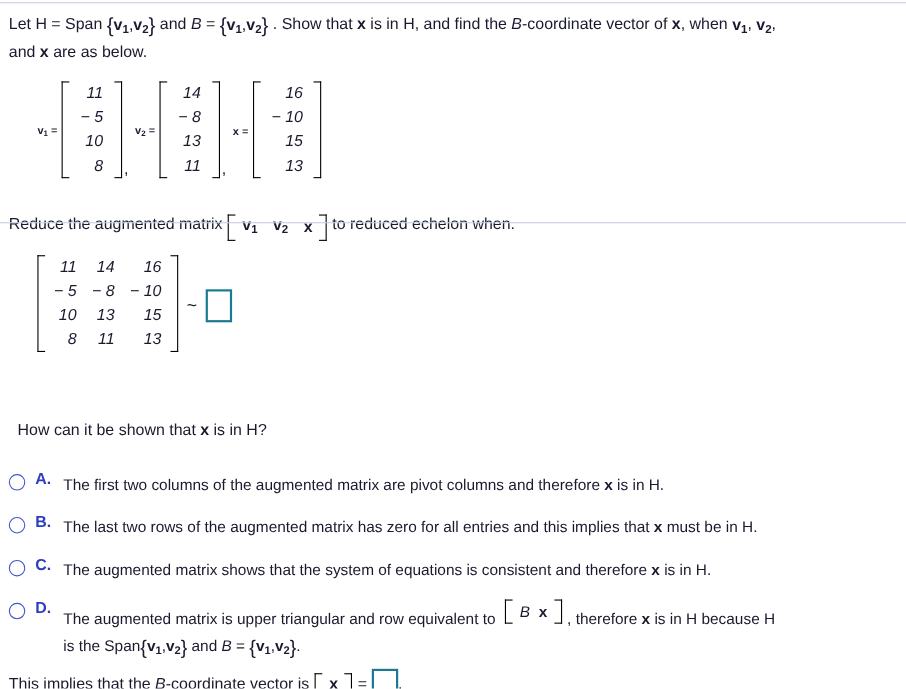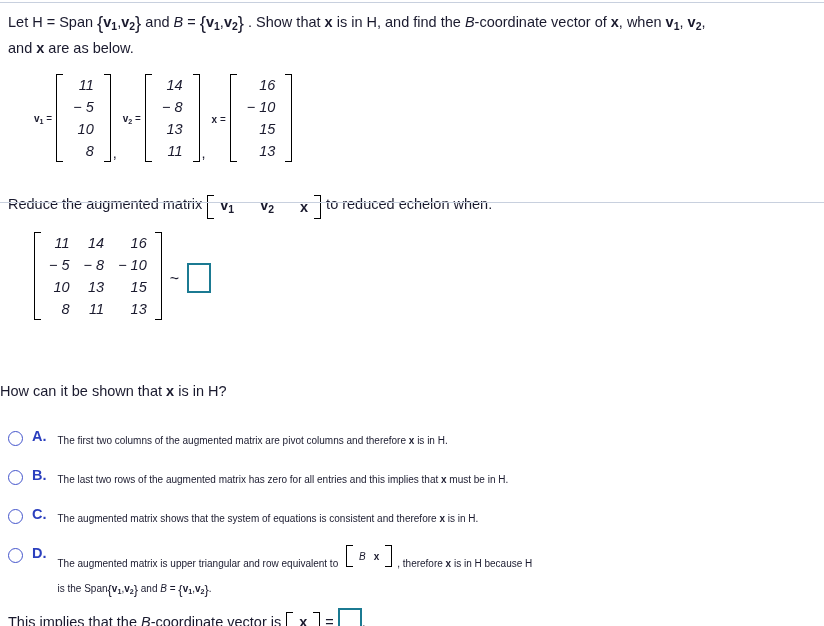--- a/index.html
+++ b/index.html
@@ -132,21 +132,21 @@
   .inline-brk-box {
     display: inline-flex;
     align-items: stretch;
     height: 24px;
     margin: 0 5px;
   }
   .inline-brk-inner {
     display: flex;
     align-items: center;
     padding: 0 5px;
-    gap: 26px;
+    gap: 14px;
   }
 
   
   #augmented-block {
     position: absolute;
     left: 34px;
     top: 232px;
     display: flex;
     align-items: center;
   }
@@ -161,21 +161,21 @@
     border: 2px solid #1b7a92;
     background: #ffffff;
     width: 20px;
     height: 26px;
     vertical-align: middle;
   }
 
   
   #question-line {
     position: absolute;
-    left: 0;
+    left: 16px;
     top: 383px;
     white-space: nowrap;
   }
 
   #options {
     position: absolute;
     left: 8px;
     top: 428px;
     width: 812px;
   }
@@ -196,21 +196,21 @@
   .opt-letter {
     color: #2b3fbe;
     font-weight: bold;
     margin-left: 9px;
     margin-right: 11px;
     flex: 0 0 auto;
     font-size: 14.5px;
   }
   .opt-text {
     line-height: 25px;
-    font-size: 10px;
+    font-size: 14px;
   }
   .opt-text .line2 { display: block; }
 
   #final-line {
     position: absolute;
     left: 8px;
     top: 608px;
     display: flex;
     align-items: center;
     white-space: nowrap;

